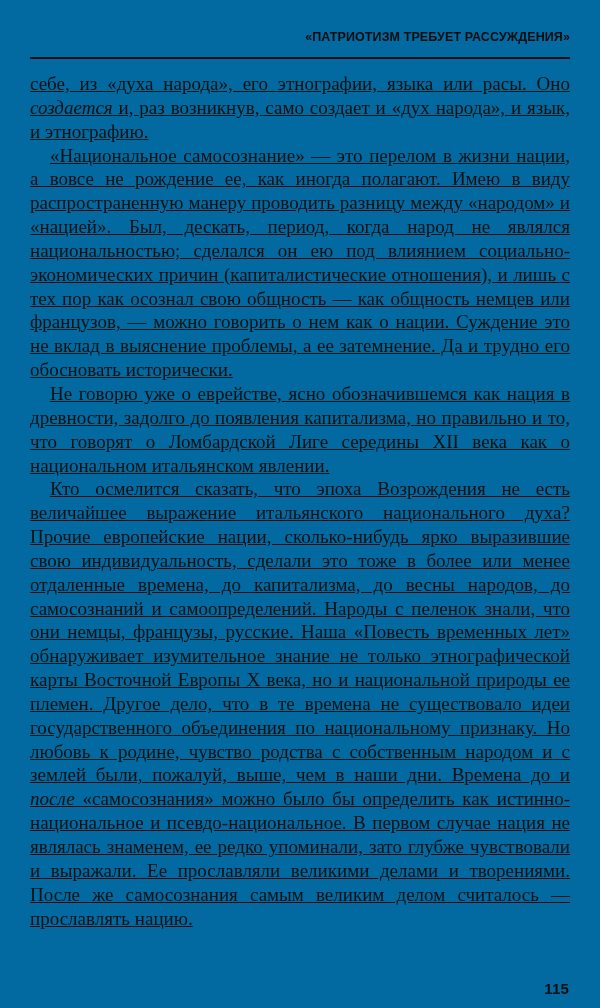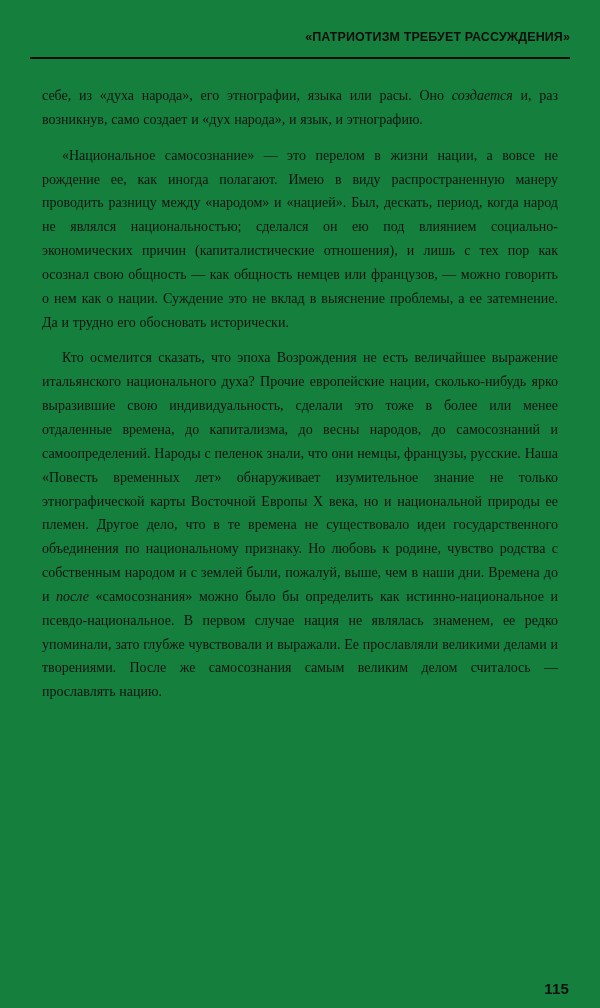--- a/index.html
+++ b/index.html
@@ -54,27 +54,28 @@
   }
 
   
   .textblock {
     position: absolute;
     left: 30px;
     top: 72px;
     width: 540px;
   }
   .para {
-    margin: 12px;
+    margin: 0;
     text-indent: 20px;
     text-align: justify;
-    font-size: 14px;
+    font-size: 19px;
     line-height: 23.85px;
     word-spacing: 0.2px;
     hyphens: manual;
+    text-decoration: underline;
     -webkit-hyphens: manual;
   }
   .para.first {
     text-indent: 0;
   }
   .para i, .para .em {
     font-style: italic;
   }
 
   
@@ -85,28 +86,29 @@
     font-family: "Liberation Sans", "DejaVu Sans", sans-serif;
     font-size: 15px;
     font-weight: 700;
     color: #101010;
     letter-spacing: 0.2px;
   }
 </style>
 </head>
 <body>
 
-<div class="page" style="background: #15803d; color: rgb(17, 17, 17); padding-left: 37px;">
+<div class="page" style="background: #0369a1; color: rgb(17, 17, 17); padding-left: 37px;">
 
   <div class="header-zone">
     <div class="running-head">«ПАТРИОТИЗМ ТРЕБУЕТ РАССУЖДЕНИЯ»</div>
     <div class="head-rule" style="background: rgb(13, 13, 13);"></div>
   </div>
 
   <div class="textblock" id="textblock">
       <p class="para first"><span>себе, из «духа народа», его этнографии, языка или расы. Оно </span><i>создается</i><span> и, раз возникнув, само создает и «дух на­рода», и язык, и этнографию.</span></p>
       <p class="para"><span>«Национальное самосознание» — это перелом в жизни нации, а вовсе не рождение ее, как иногда полагают. Имею в виду распространенную манеру проводить разни­цу между «народом» и «нацией». Был, дескать, период, когда народ не являлся национальностью; сделался он ею под влиянием социально-экономических причин (капита­листические отношения), и лишь с тех пор как осознал свою общность — как общность немцев или францу­зов, — можно говорить о нем как о нации. Суждение это не вклад в выяснение проблемы, а ее затемнение. Да и трудно его обосновать исторически.</span></p>
+      <p class="para"><span>Не говорю уже о еврействе, ясно обозначившемся как нация в древности, задолго до появления капитализма, но правильно и то, что говорят о Ломбардской Лиге сере­дины XII века как о национальном итальянском явлении.</span></p>
       <p class="para"><span>Кто осмелится сказать, что эпоха Возрождения не есть величайшее выражение итальянского национального духа? Прочие европейские нации, сколько-нибудь ярко выразившие свою индивидуальность, сделали это тоже в более или менее отдаленные времена, до капитализма, до весны народов, до самосознаний и самоопределений. На­роды с пеленок знали, что они немцы, французы, рус­ские. Наша «Повесть временных лет» обнаруживает изумительное знание не только этнографической карты Восточной Европы X века, но и национальной природы ее племен. Другое дело, что в те времена не существовало идеи государственного объединения по национальному признаку. Но любовь к родине, чувство родства с собст­венным народом и с землей были, пожалуй, выше, чем в наши дни. Времена до и </span><i>после</i><span> «самосознания» можно было бы определить как истинно-национальное и псев­до-национальное. В первом случае нация не являлась знаменем, ее редко упоминали, зато глубже чувствовали и выражали. Ее прославляли великими делами и творе­ниями. После же самосознания самым великим делом считалось — прославлять нацию.</span></p>
     </div>
 
   <div class="folio">115</div>
 
 </div>
 
 </body></html>

